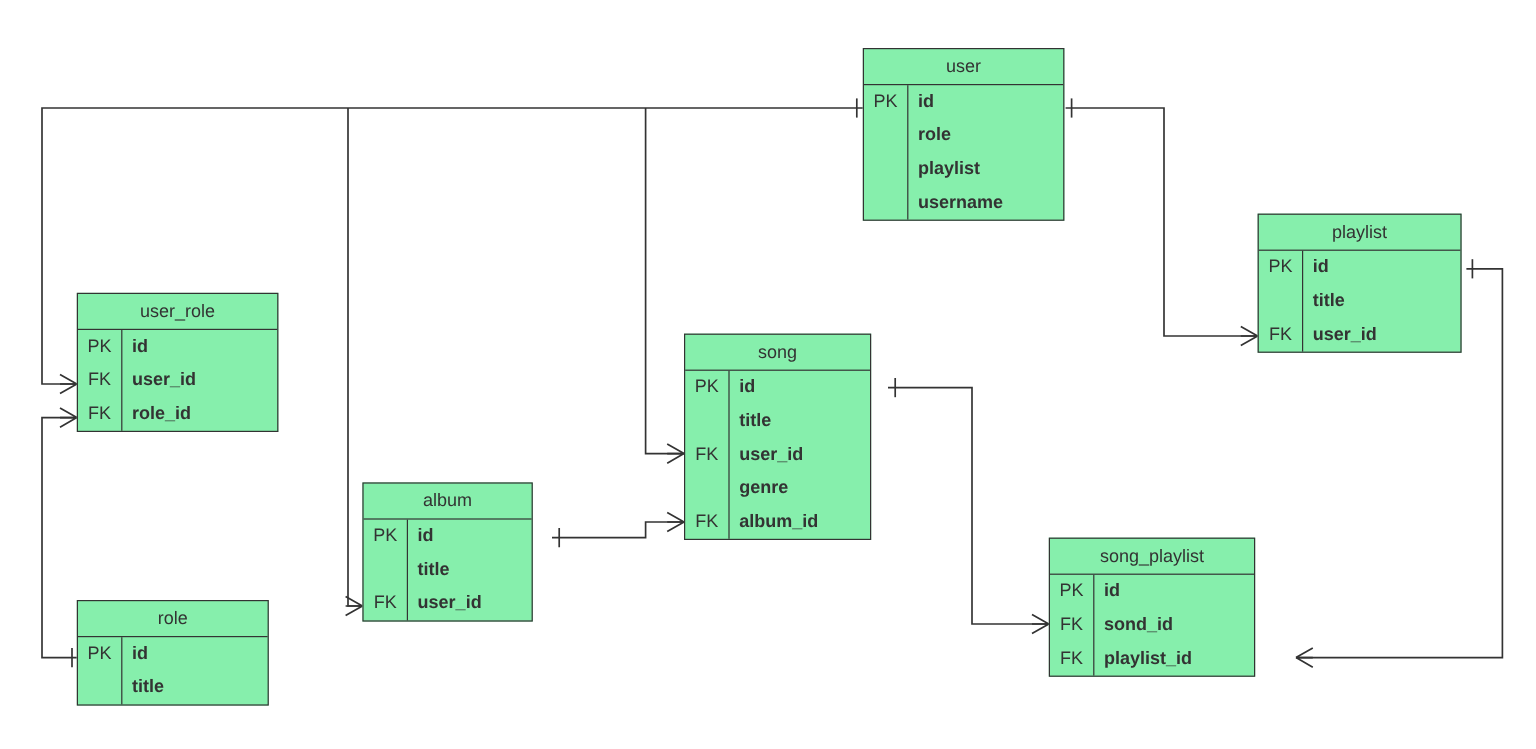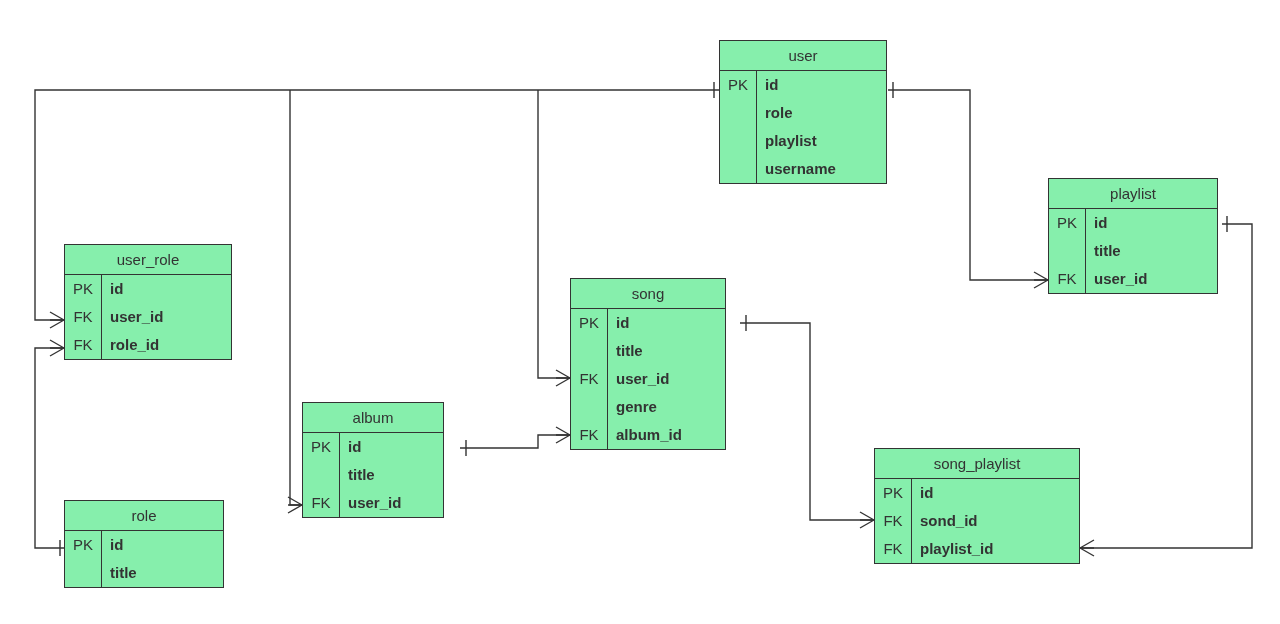--- a/index.html
+++ b/index.html
@@ -194,21 +194,21 @@
       <div class="cell">FK</div>
     </div>
     <div class="field-col">
       <div class="cell">id</div>
       <div class="cell">title</div>
       <div class="cell">user_id</div>
     </div>
   </div>
 </div>
 
-<div class="entity" style="left:874px; top:448px; width:206px;">
+<div class="entity" style="left:874px; top:448px; width:172px;">
   <div class="entity-title">song_playlist</div>
   <div class="entity-body">
     <div class="key-col">
       <div class="cell">PK</div>
       <div class="cell">FK</div>
       <div class="cell">FK</div>
     </div>
     <div class="field-col">
       <div class="cell">id</div>
       <div class="cell">sond_id</div>

